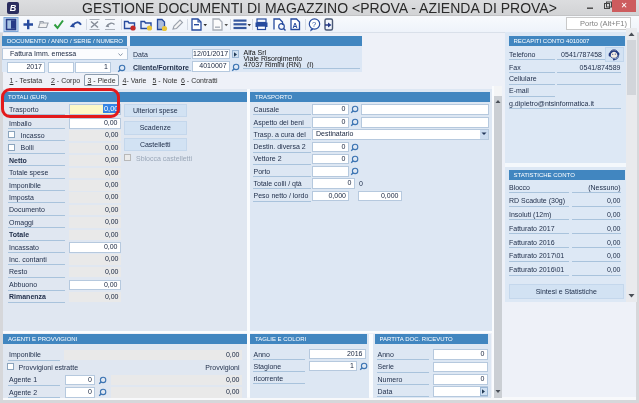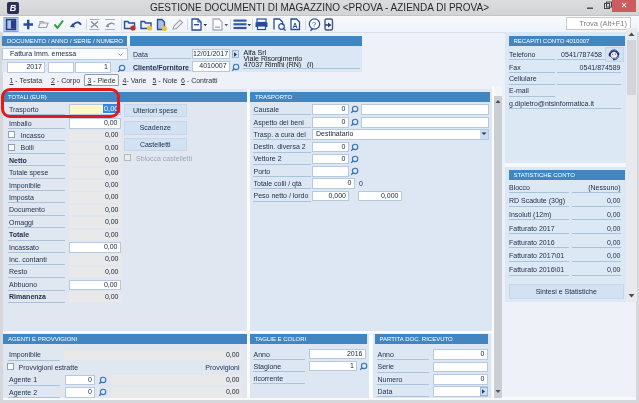--- a/index.html
+++ b/index.html
@@ -11,21 +11,21 @@
  text-align:right;padding-right:2px;line-height:8px}
 .gfld{background:#e9e9e9;font-size:7px;color:#16233d;text-align:right;
  padding-right:2px;line-height:10px}
 .ul{background:#a9c3dc;height:1px}
 .btn{background:#d2e2f3;border:1px solid #c4d7ec;color:#1c2b47;font-size:7px;
  text-align:center}
 u{text-decoration:underline}
 </style></head><body>
 <div style="left:0;top:0;width:639px;height:16px;background:linear-gradient(#dcdddf,#d2d3d5);border-bottom:1px solid #c3c4c6"></div>
 <div style="left:7px;top:2px;width:12px;height:12px;background:#2b2d5e;border-radius:2px;color:#fff;font-size:9px;font-style:italic;font-weight:bold;text-align:center;line-height:12px">B</div>
-<div class="t" style="left:0px;top:3px;width:639px;text-align:center;font-size:10px;color:#2a2a2a;line-height:10px">GESTIONE DOCUMENTI DI MAGAZZINO &lt;PROVA - AZIENDA DI PROVA&gt;</div>
+<div class="t" style="left:0px;top:3px;width:639px;text-align:center;font-size:14px;color:#2a2a2a;line-height:10px">GESTIONE DOCUMENTI DI MAGAZZINO &lt;PROVA - AZIENDA DI PROVA&gt;</div>
 <svg style="position:absolute;left:585px;top:0" width="54" height="13" viewBox="0 0 54 13">
     <rect x="2" y="7.5" width="6" height="1.4" fill="#444"></rect>
     <rect x="19.5" y="3.5" width="5" height="5" fill="none" stroke="#444" stroke-width="1"></rect>
     <rect x="21.5" y="2" width="5" height="5" fill="none" stroke="#444" stroke-width="1"></rect>
   </svg>
 <div class="" style="left:612px;top:0px;width:24px;height:12px;background:#cd5c5e;color:#fff;font-size:8px;text-align:center;line-height:11px">✕</div>
 <div style="left:0;top:16px;width:639px;height:17px;background:linear-gradient(#f8fafd,#eef3fa);border-bottom:1px solid #d9e0ea"></div>
 <div class="" style="left:86px;top:19px;width:1px;height:11px;background:#d3d9e3;"></div>
 <div class="" style="left:120.6px;top:19px;width:1px;height:11px;background:#d3d9e3;"></div>
 <div class="" style="left:186.5px;top:19px;width:1px;height:11px;background:#d3d9e3;"></div>
@@ -90,21 +90,21 @@
 <path d="M291 13.5v-10.5h5.5l3 3v7.5z" fill="#fff" stroke="#274b9e" stroke-width="1.3"></path>
 <text x="292.5" y="12" font-size="7" fill="#274b9e" font-weight="bold" font-family="Liberation Sans">A</text>
 
 <circle cx="314.5" cy="8" r="5.2" fill="#fff" stroke="#274b9e" stroke-width="1.2"></circle>
 <path d="M311 12.5l-1 3 3.5-2" fill="#274b9e"></path>
 <text x="312" y="11" font-size="7.5" fill="#274b9e" font-family="Liberation Sans">?</text>
 
 <rect x="325" y="3" width="7.5" height="11" rx="1.5" fill="none" stroke="#4a5875" stroke-width="1.4"></rect>
 <path d="M328 6.5l3.5 2.5-3.5 2.5v-1.7h-3v-1.6h3z" fill="#273b87"></path>
 </svg>
-<div class="" style="left:565.5px;top:17px;width:65.5px;height:12.5px;background:#fff;border:1px solid #c9c9c9;color:#808080;font-size:7.5px;text-align:right;padding:1px 3px 0 0;line-height:10px">Trova (Alt+F1)</div>
+<div class="" style="left:565.5px;top:17px;width:65.5px;height:12.5px;background:#fff;border:1px solid #c9c9c9;color:#808080;font-size:7.5px;text-align:right;padding:1px 3px 0 0;line-height:10px">Porto (Alt+F1)</div>
 <div class="" style="left:2.5px;top:33px;width:633px;height:367px;background:#eef1f8;"></div>
 <div class="" style="left:246.5px;top:88.5px;width:3.5px;height:309px;background:#fafcfe;"></div>
 <div class="" style="left:369px;top:333.5px;width:4px;height:64px;background:#fafcfe;"></div>
 <div class="" style="left:491.5px;top:86px;width:2.5px;height:311.5px;background:#fafcfe;"></div>
 <div class="" style="left:3px;top:330.3px;width:488.5px;height:3.2px;background:#fafcfe;"></div>
 <div class="" style="left:2.5px;top:397px;width:633px;height:3px;background:#f8f9fb;"></div>
 <div class="" style="left:2px;top:45.5px;width:360px;height:26.5px;background:#dce7f5;"></div>
 <div class="hdr" style="left:2px;top:36px;width:125px;height:10px;">DOCUMENTO / ANNO / SERIE / NUMERO</div>
 <div class="hdr" style="left:129.5px;top:36px;width:232.5px;height:10px;"></div>
 <div class="" style="left:505px;top:32px;width:122.5px;height:131px;background:#dde8f5;"></div>

